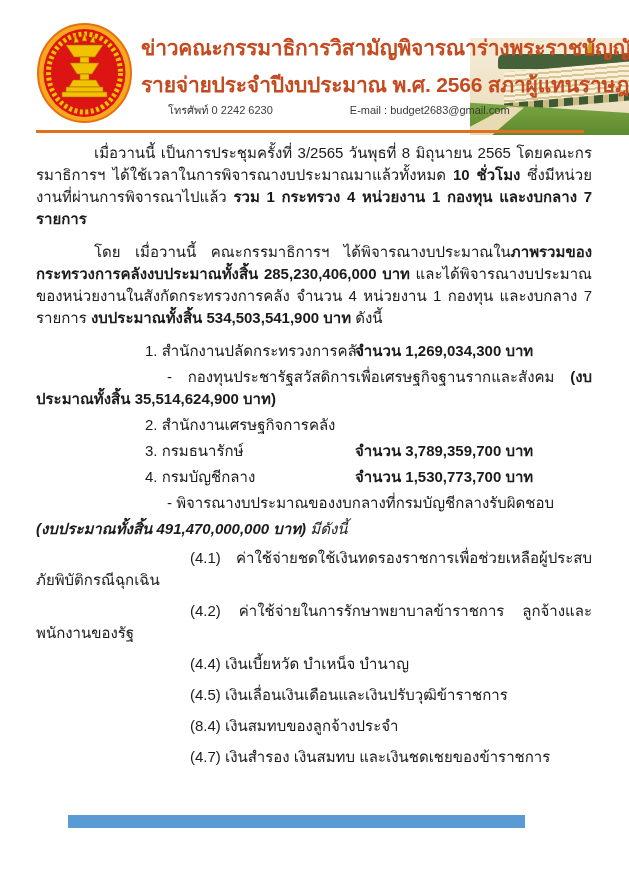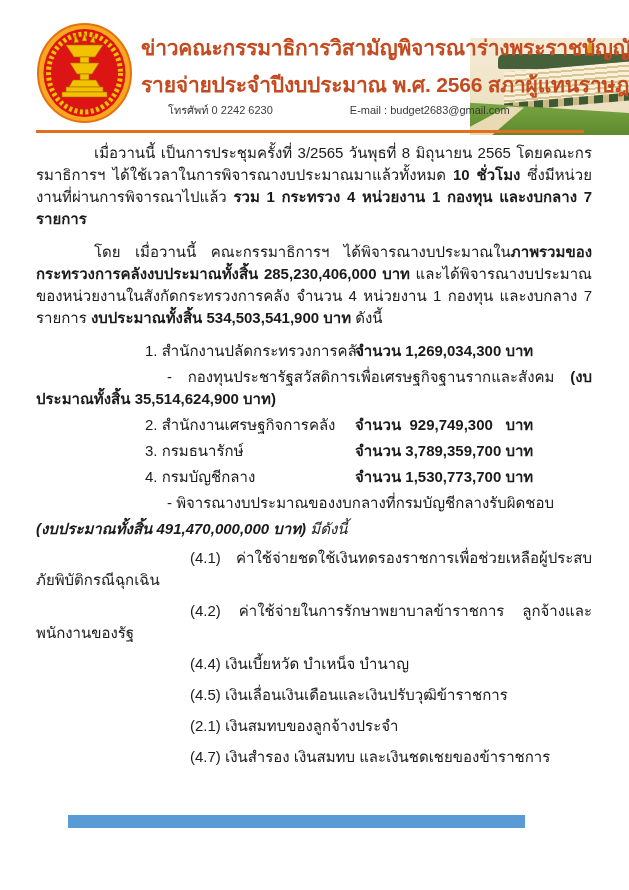--- a/index.html
+++ b/index.html
@@ -102,42 +102,41 @@
 
     <div class="item-row">
       <span>1. สำนักงานปลัดกระทรวงการคลัง</span>
       <span class="item-amount">จำนวน 1,269,034,300 บาท</span>
     </div>
 
     <div class="sub-para"><span>- กองทุนประชารัฐสวัสดิการเพื่อเศรษฐกิจฐานรากและสังคม  </span><span class="b">(งบประมาณทั้งสิ้น 35,514,624,900 บาท)</span></div>
 
     <div class="item-row">
       <span>2. สำนักงานเศรษฐกิจการคลัง</span>
-      <span class="item-amount">จำนวน  929,749,300   บาท</span>
     </div>
 
     <div class="item-row">
       <span>3. กรมธนารักษ์</span>
       <span class="item-amount">จำนวน 3,789,359,700 บาท</span>
     </div>
 
     <div class="item-row">
       <span>4. กรมบัญชีกลาง</span>
       <span class="item-amount">จำนวน 1,530,773,700 บาท</span>
     </div>
 
     <div class="sub-para">- พิจารณางบประมาณของงบกลางที่กรมบัญชีกลางรับผิดชอบ</div>
     <div class="plain-line"><span class="b">(งบประมาณทั้งสิ้น 491,470,000,000 บาท)</span><span> มีดังนี้</span></div>
 
     <div class="fund-items">
       <div class="fund-item">(4.1) ค่าใช้จ่ายชดใช้เงินทดรองราชการเพื่อช่วยเหลือผู้ประสบภัยพิบัติกรณีฉุกเฉิน</div>
       <div class="fund-item">(4.2) ค่าใช้จ่ายในการรักษาพยาบาลข้าราชการ ลูกจ้างและพนักงานของรัฐ</div>
       <div class="fund-item">(4.4) เงินเบี้ยหวัด บำเหน็จ บำนาญ</div>
       <div class="fund-item">(4.5) เงินเลื่อนเงินเดือนและเงินปรับวุฒิข้าราชการ</div>
-      <div class="fund-item">(2.1) เงินสมทบของลูกจ้างประจำ</div>
+      <div class="fund-item">(8.4) เงินสมทบของลูกจ้างประจำ</div>
       <div class="fund-item">(4.7) เงินสำรอง เงินสมทบ และเงินชดเชยของข้าราชการ</div>
     </div>
 
   </div>
 
   <div class="footer-bar"></div>
 
 </div>
 
 </body></html>

